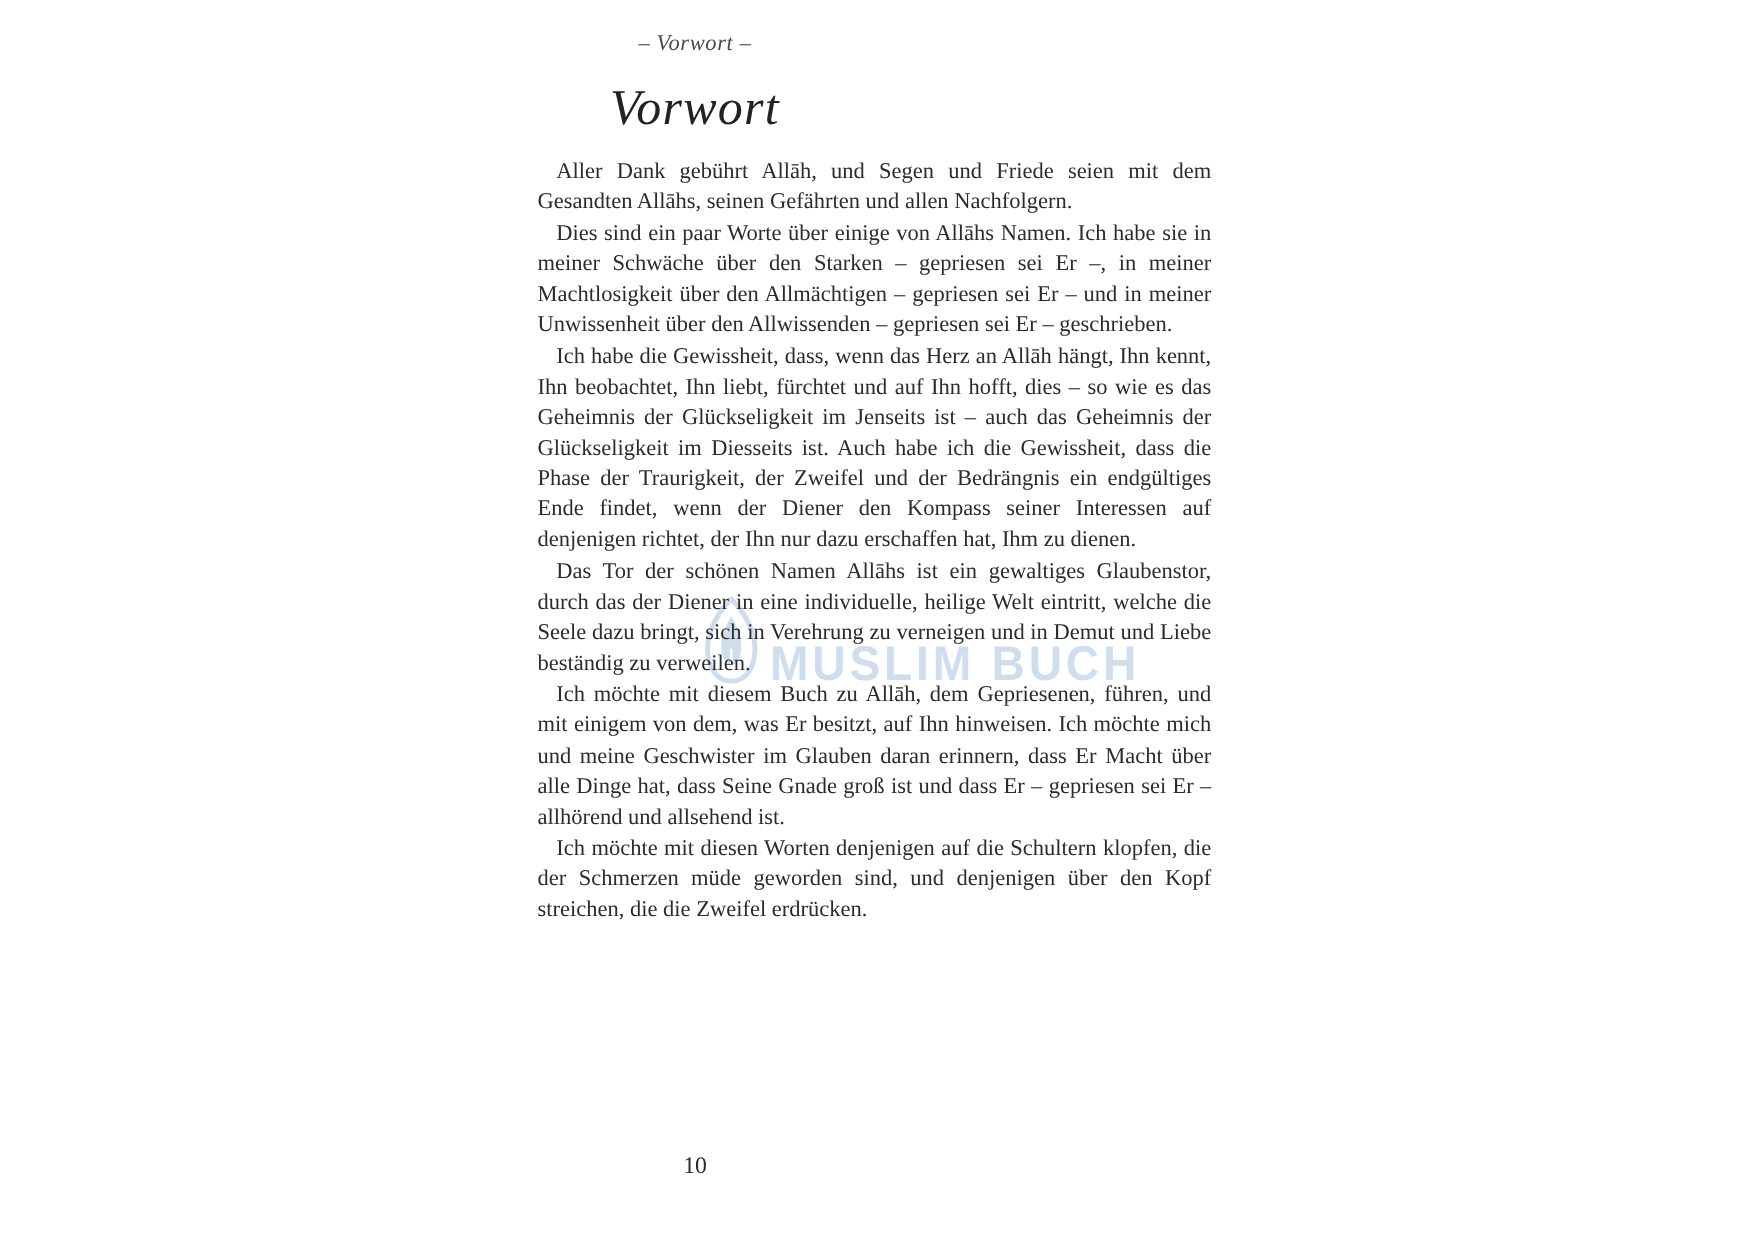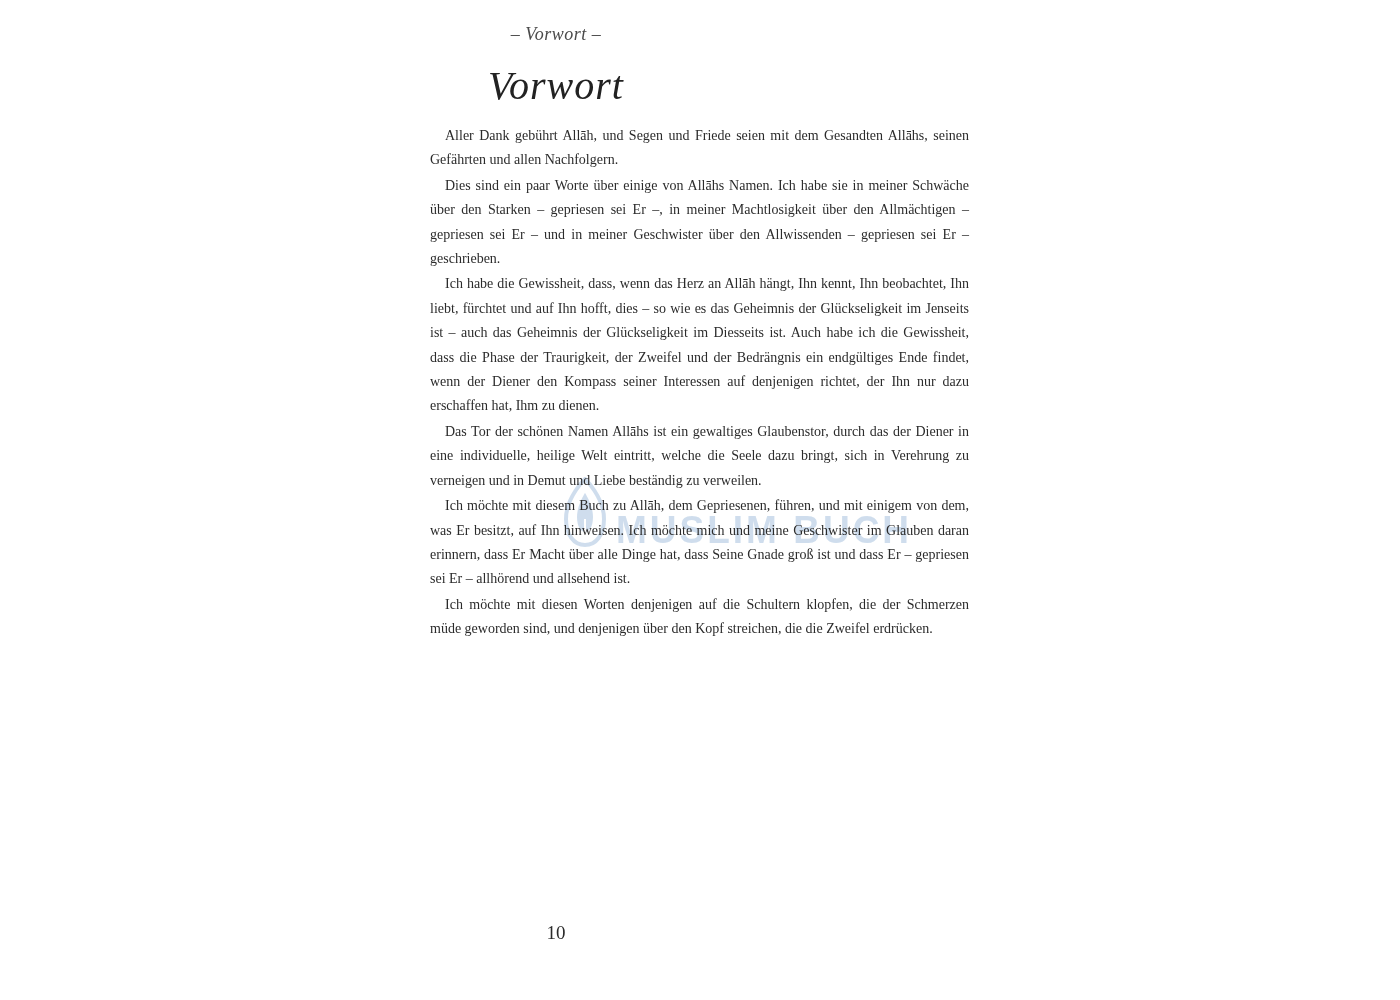--- a/index.html
+++ b/index.html
@@ -41,21 +41,21 @@
     margin: 0;
   }
   .body-column {
     position: absolute;
     top: 124px;
     left: 430px;
     width: 539px;
   }
   .body-column p {
     margin: 0 0 1px 0;
-    font-size: 14px;
+    font-size: 18px;
     line-height: 24.4px;
     text-align: justify;
     text-indent: 15px;
     color: #2b2b2b;
   }
   .watermark {
     position: absolute;
     top: 477px;
     left: 562px;
     display: flex;
@@ -103,21 +103,21 @@
         <path d="M23 2 C23 2 42 20 42 42 C42 58 34 68 23 68 C12 68 4 58 4 42 C4 20 23 2 23 2 Z" fill="none" stroke="#a9c3df" stroke-width="4"></path>
         <path d="M23 16 C23 16 31 28 31 40 C31 50 27 55 23 55 C19 55 15 50 15 40 C15 28 23 16 23 16 Z" fill="#a9c3df"></path>
         <line x1="23" y1="42" x2="23" y2="60" stroke="#ffffff" stroke-width="2"></line>
       </svg>
     </span>
     <span class="watermark-text">MUSLIM BUCH</span>
   </div>
 
   <div class="body-column">
     <p>Aller Dank gebührt Allāh, und Segen und Friede seien mit dem Gesandten Allāhs, seinen Gefährten und allen Nachfolgern.</p>
-    <p>Dies sind ein paar Worte über einige von Allāhs Namen. Ich habe sie in meiner Schwäche über den Starken – gepriesen sei Er –, in meiner Machtlosigkeit über den Allmächtigen – gepriesen sei Er – und in meiner Geschwister über den Allwissenden – gepriesen sei Er – geschrieben.</p>
+    <p>Dies sind ein paar Worte über einige von Allāhs Namen. Ich habe sie in meiner Schwäche über den Starken – gepriesen sei Er –, in meiner Machtlosigkeit über den Allmächtigen – gepriesen sei Er – und in meiner Unwissenheit über den Allwissenden – gepriesen sei Er – geschrieben.</p>
     <p>Ich habe die Gewissheit, dass, wenn das Herz an Allāh hängt, Ihn kennt, Ihn beobachtet, Ihn liebt, fürchtet und auf Ihn hofft, dies – so wie es das Geheimnis der Glückseligkeit im Jenseits ist – auch das Geheimnis der Glückseligkeit im Diesseits ist. Auch habe ich die Gewissheit, dass die Phase der Traurigkeit, der Zweifel und der Bedrängnis ein endgültiges Ende findet, wenn der Diener den Kompass seiner Interessen auf denjenigen richtet, der Ihn nur dazu erschaffen hat, Ihm zu dienen.</p>
     <p>Das Tor der schönen Namen Allāhs ist ein gewaltiges Glaubenstor, durch das der Diener in eine individuelle, heilige Welt eintritt, welche die Seele dazu bringt, sich in Verehrung zu verneigen und in Demut und Liebe beständig zu verweilen.</p>
     <p>Ich möchte mit diesem Buch zu Allāh, dem Gepriesenen, führen, und mit einigem von dem, was Er besitzt, auf Ihn hinweisen. Ich möchte mich und meine Geschwister im Glauben daran erinnern, dass Er Macht über alle Dinge hat, dass Seine Gnade groß ist und dass Er – gepriesen sei Er – allhörend und allsehend ist.</p>
     <p>Ich möchte mit diesen Worten denjenigen auf die Schultern klopfen, die der Schmerzen müde geworden sind, und denjenigen über den Kopf streichen, die die Zweifel erdrücken.</p>
   </div>
 
   <div class="page-number">10</div>
 
 </div>
 

